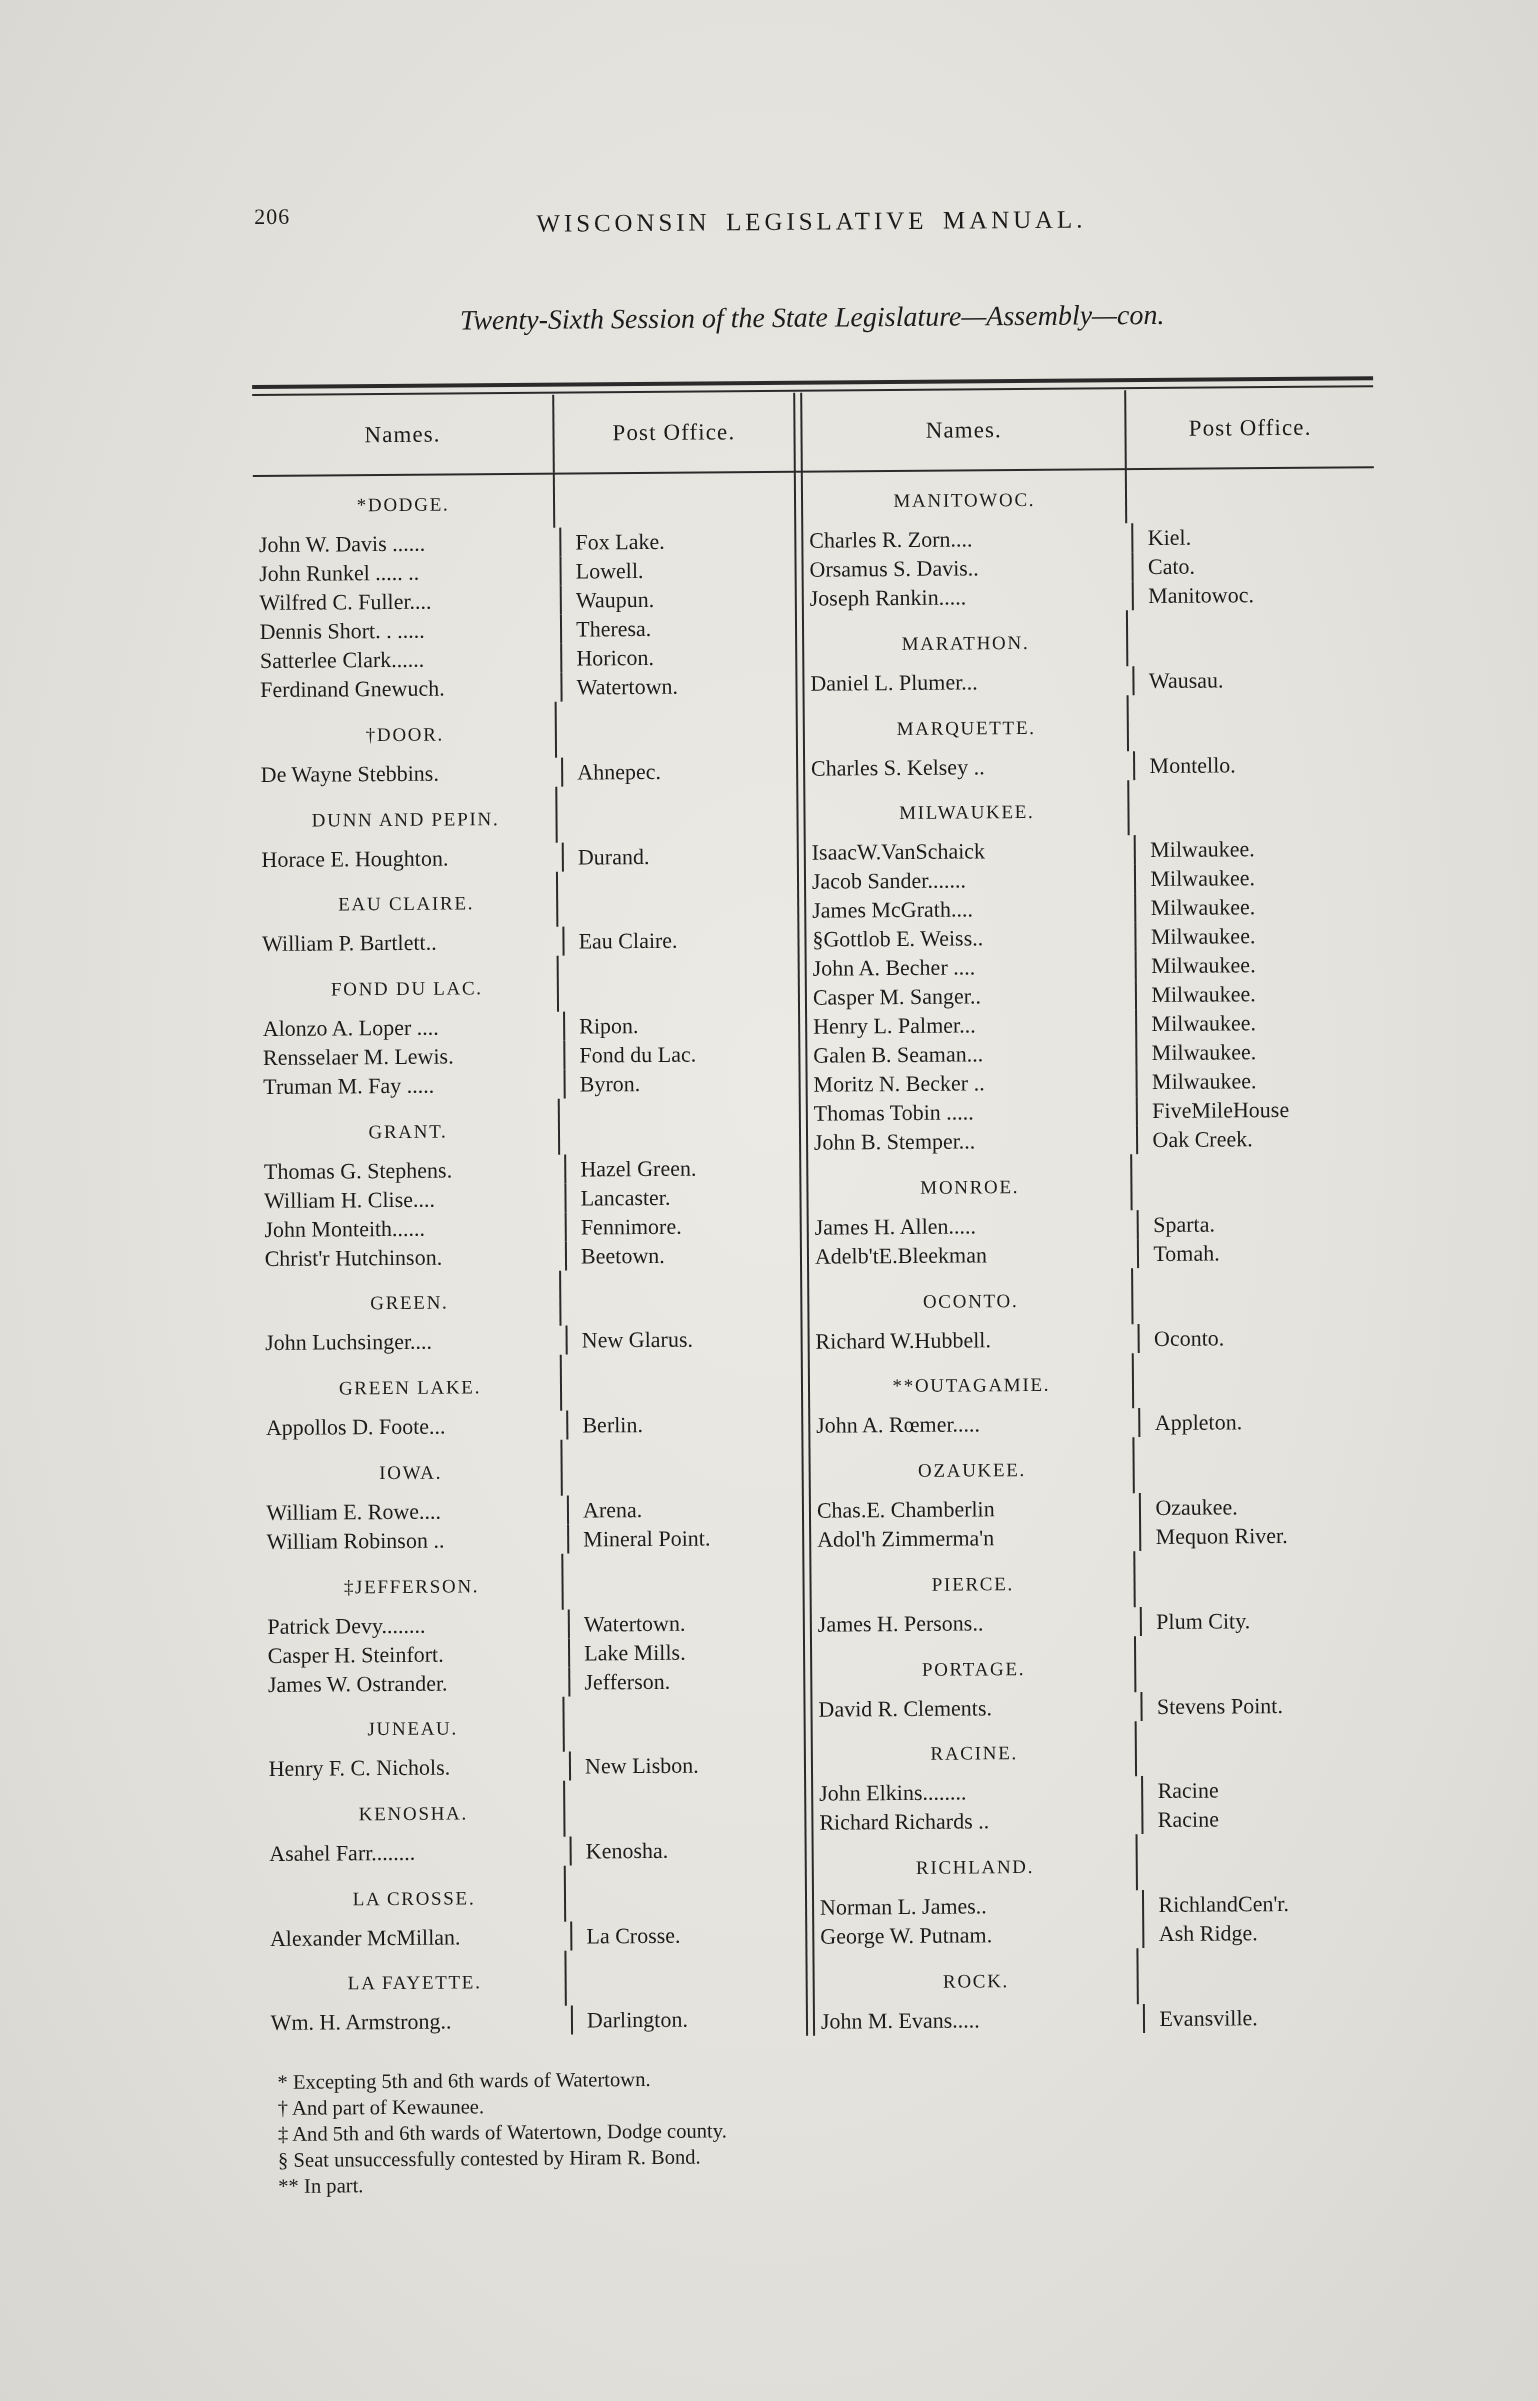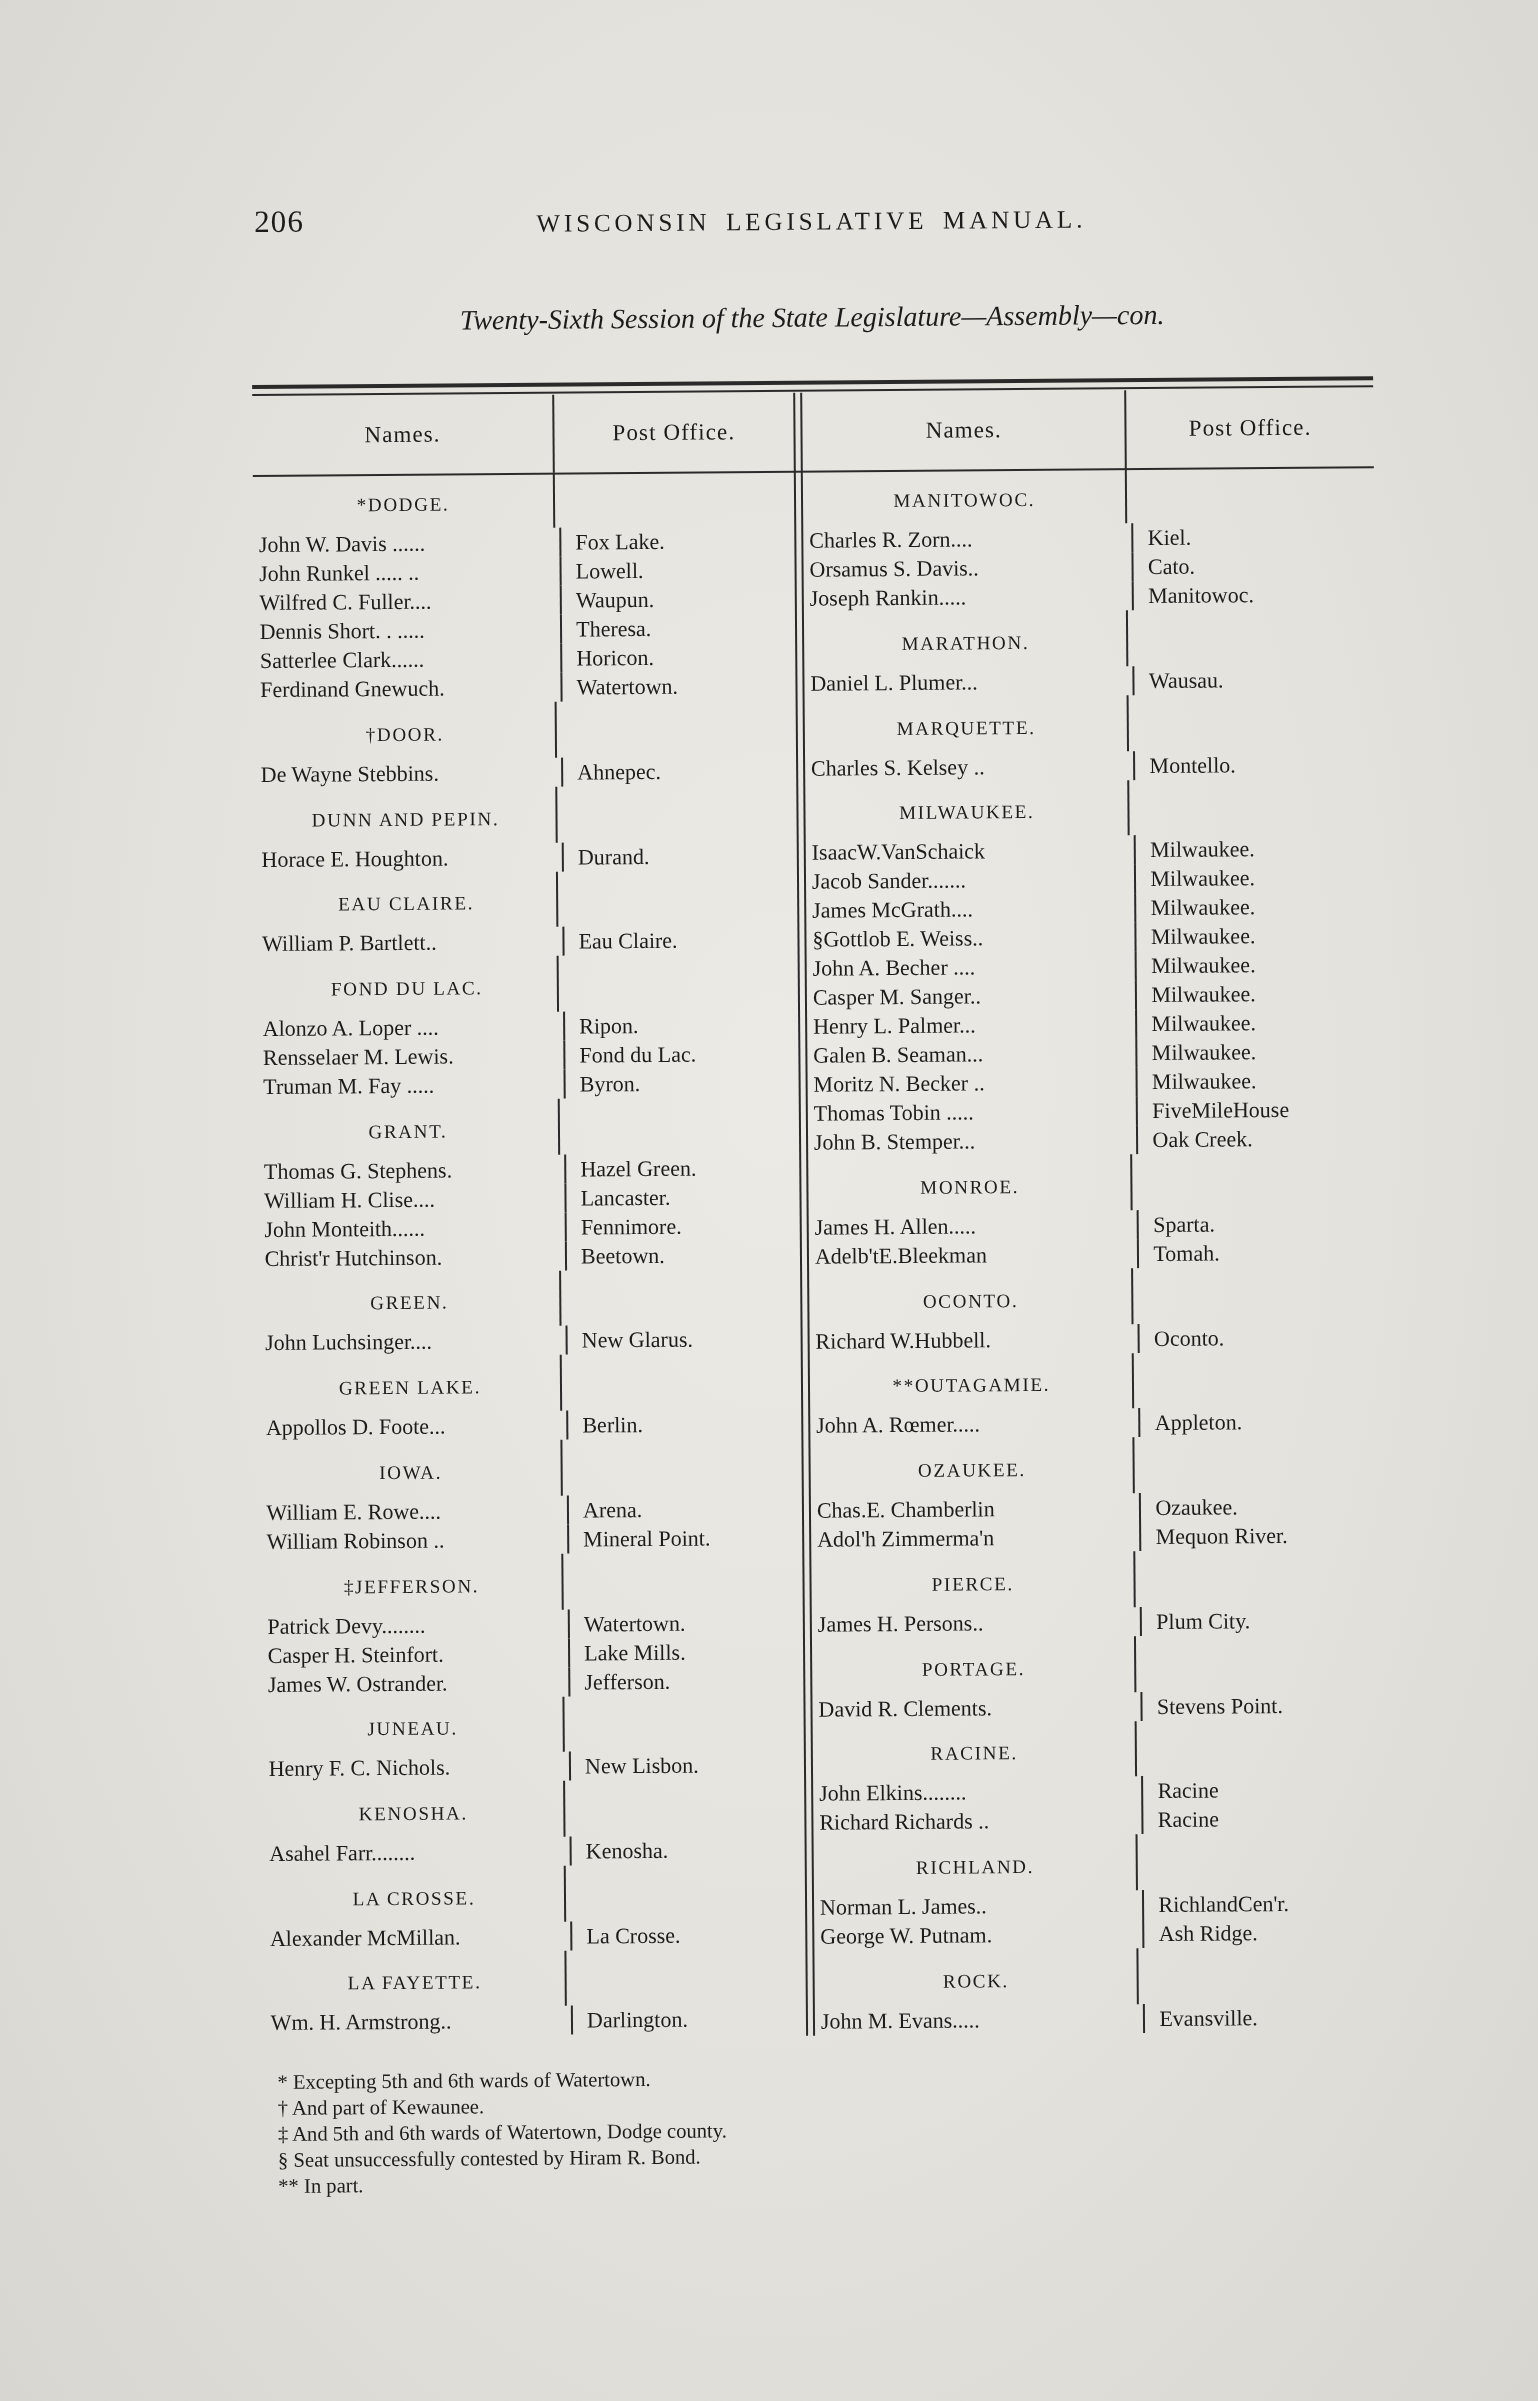--- a/index.html
+++ b/index.html
@@ -25,21 +25,21 @@
   
   .running-head {
     margin: 200px 0 0 256px;
     width: 1121px;
     height: 51px;
     position: relative;
   }
   .page-num {
     position: absolute;
     left: 3.3px; top: 0;
-    font-size: 31px;
+    font-size: 22px;
     letter-spacing: 1.1px;
   }
   .book-title {
     position: absolute;
     left: 0; right: 0;
     top: 7.8px;
     text-align: center;
     font-size: 25px;
     letter-spacing: 3.9px;
     word-spacing: 5.6px;

